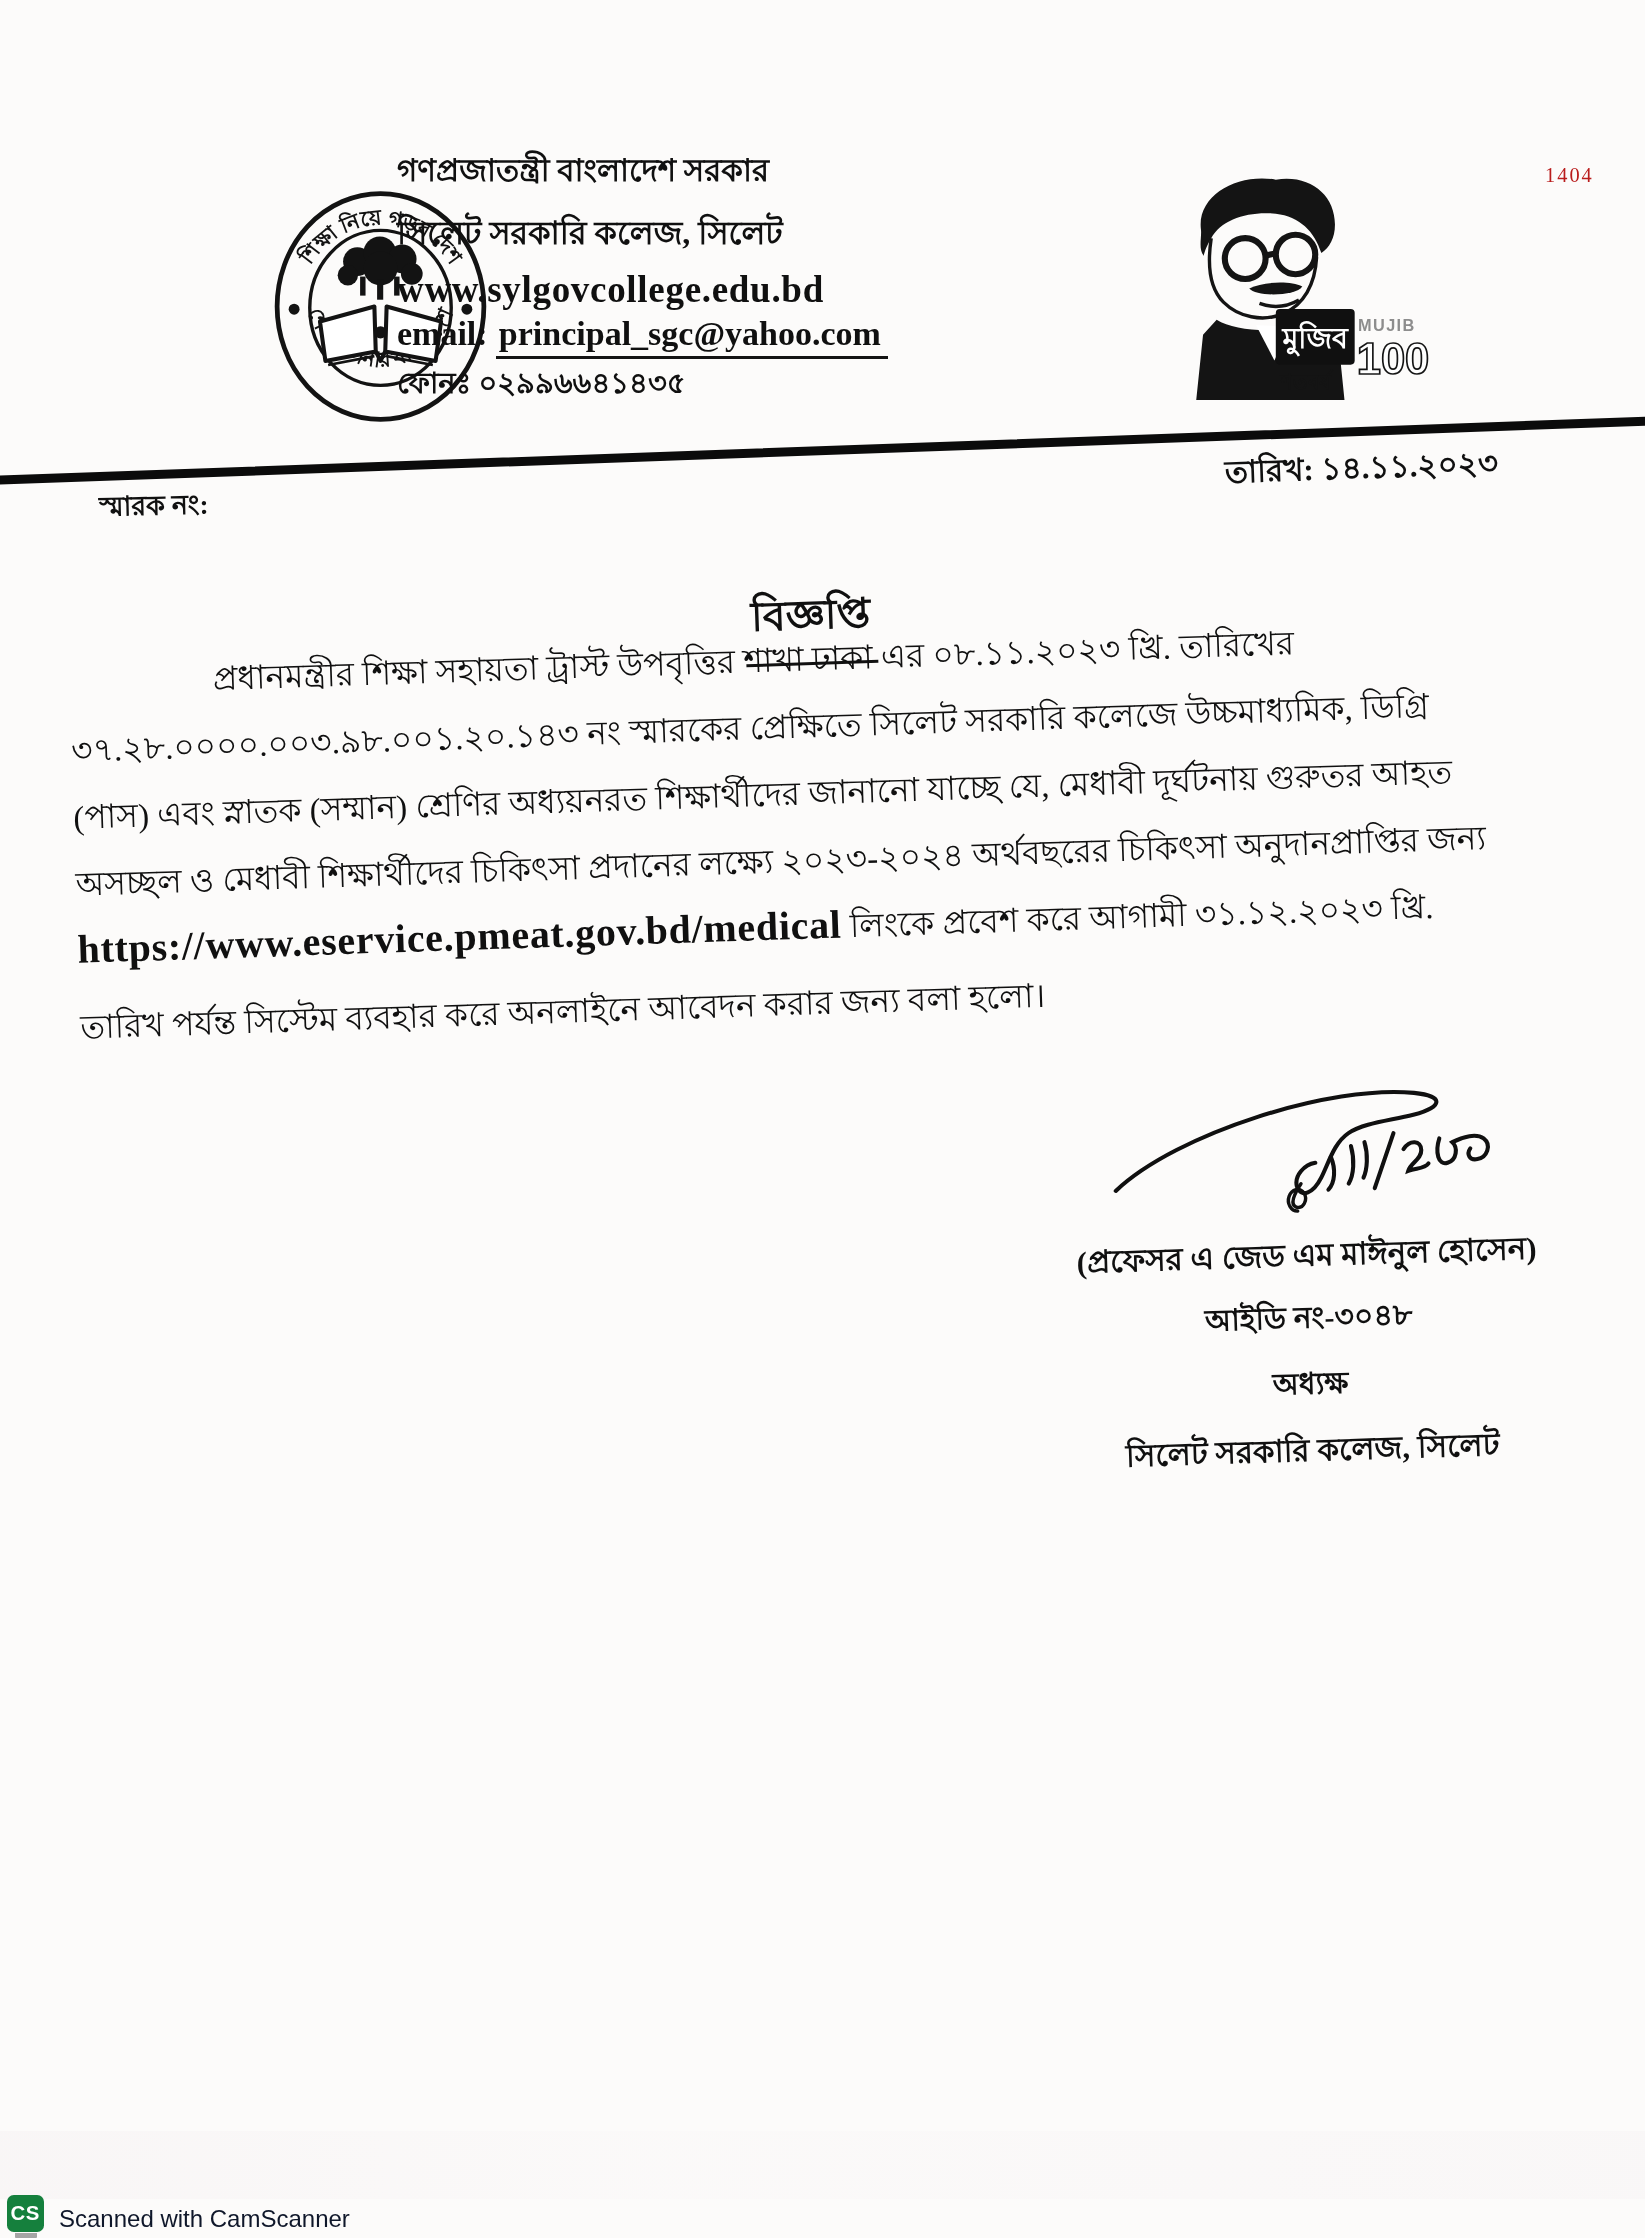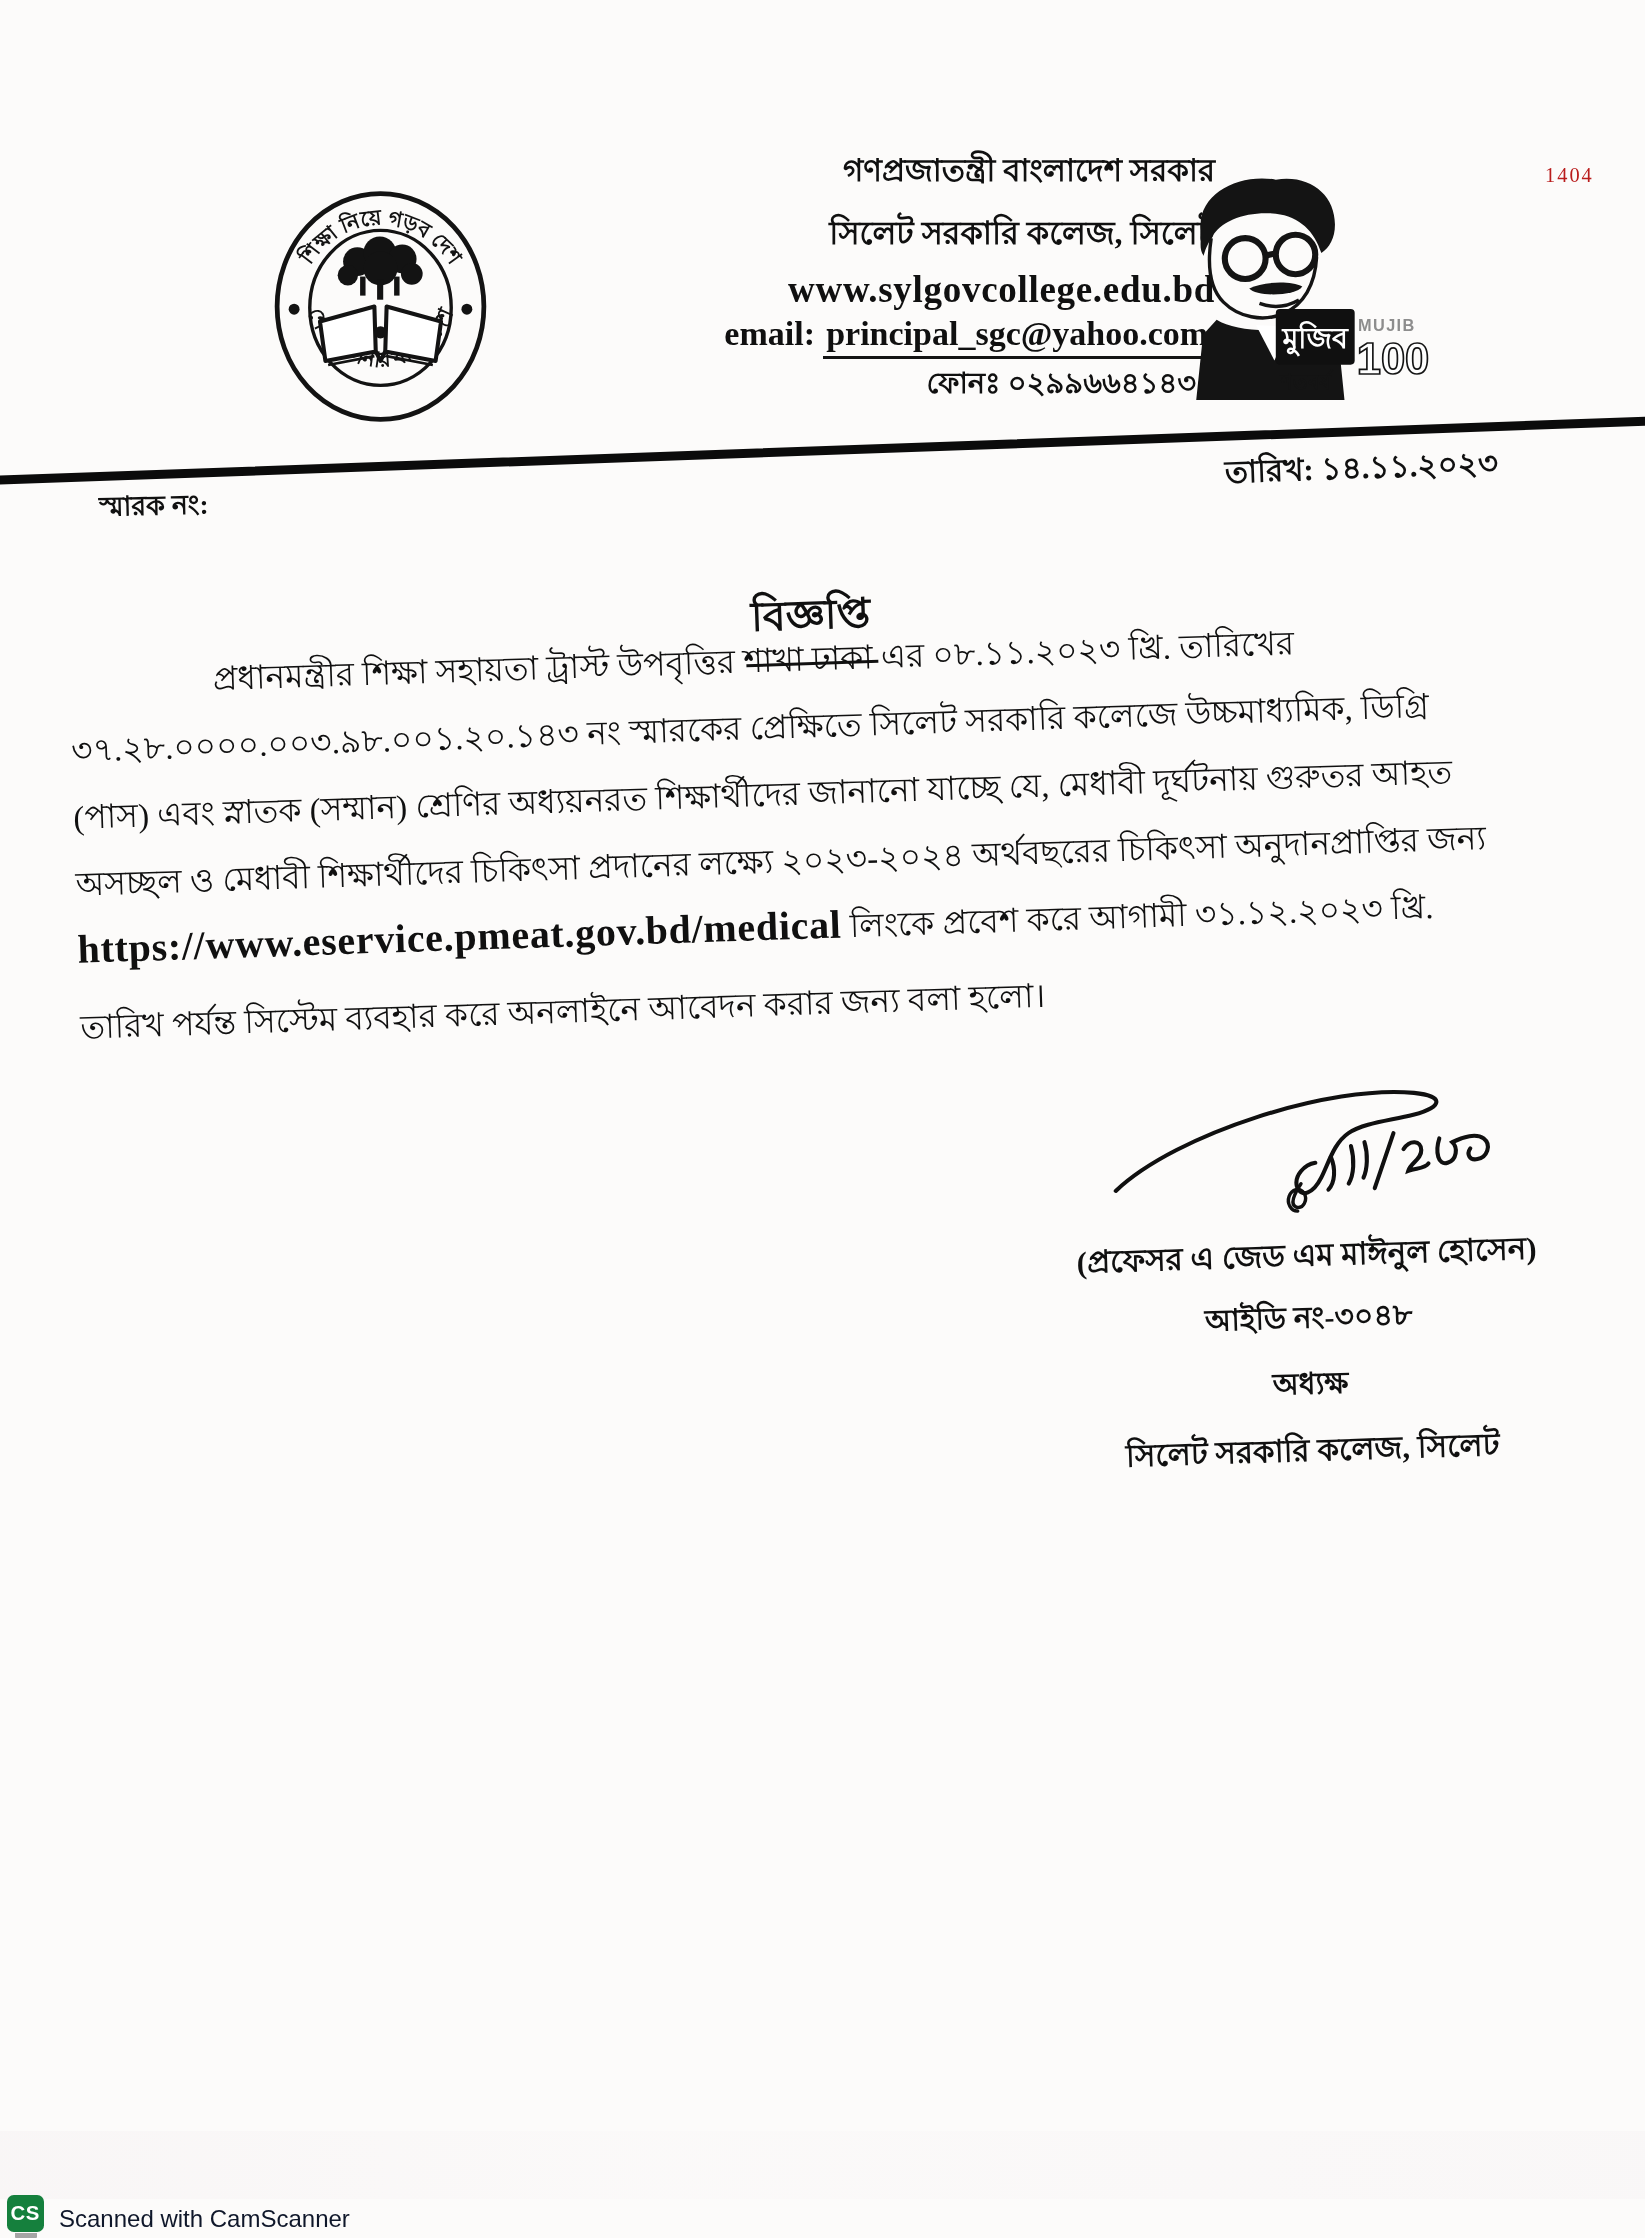--- a/index.html
+++ b/index.html
@@ -3,21 +3,21 @@
 <meta charset="utf-8">
 <style>
   html,body{margin:0;padding:0;background:#e8e8e8;}
   .page{
     position:relative;width:1646px;height:2239px;margin:0 auto;
     background:#fcfbfa;overflow:hidden;
     font-family:"Liberation Serif","DejaVu Serif",serif;color:#101010;
   }
   .abs{position:absolute;}
   
-  .hdr-center{left:397px;top:146px;width:818px;text-align:right;}
+  .hdr-center{left:397px;top:146px;width:818px;text-align:left;}
   .hdr-line{margin:0 0 9.5px 0;font-weight:bold;white-space:nowrap;}
   .gov{font-size:31px;}
   .office{font-size:29px;}
   .college{font-size:32px;margin-bottom:6.8px;}
   .website{font-size:37px;letter-spacing:0.7px;margin-bottom:4.1px;}
   .emailrow{font-size:34px;font-weight:bold;margin-bottom:6.8px;}
   .email-addr{border-bottom:3.4px solid #141414;padding:0 6.8px 4.1px 2.7px;}
   .phone{font-size:29px;}
   .pagenum{left:1545px;top:164px;font-size:20.4px;letter-spacing:2px;color:#b91c1c;}
   

